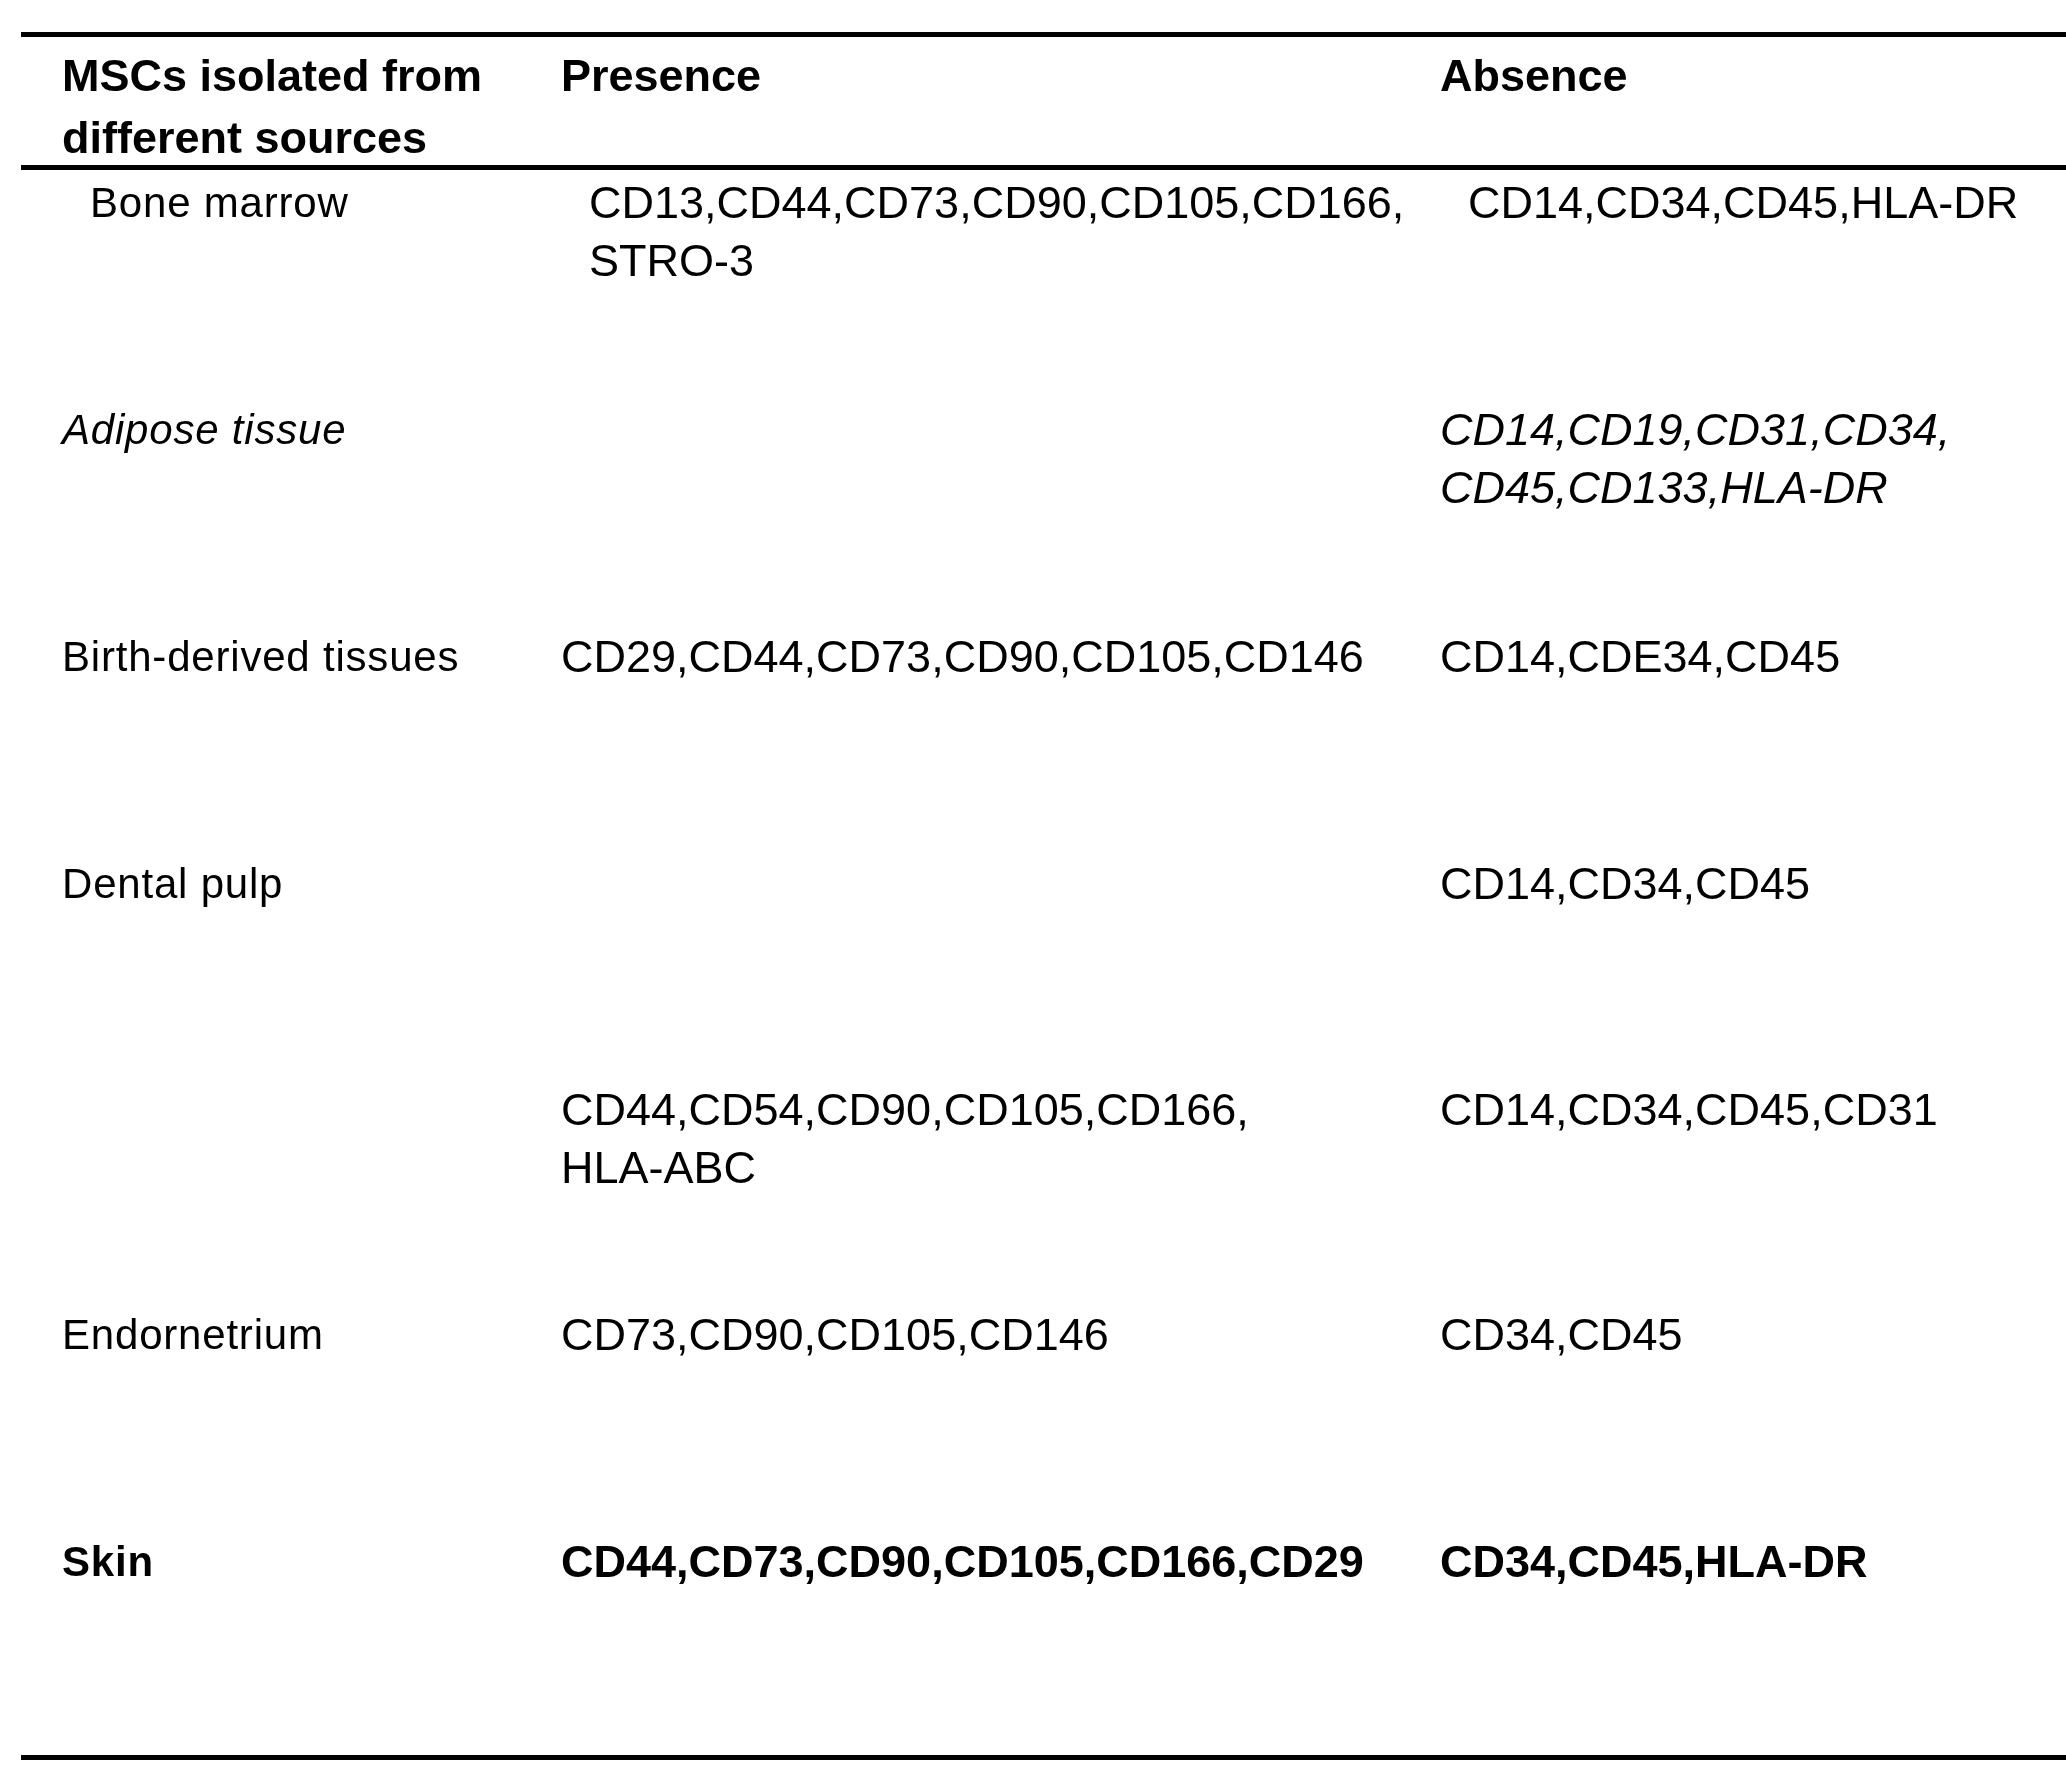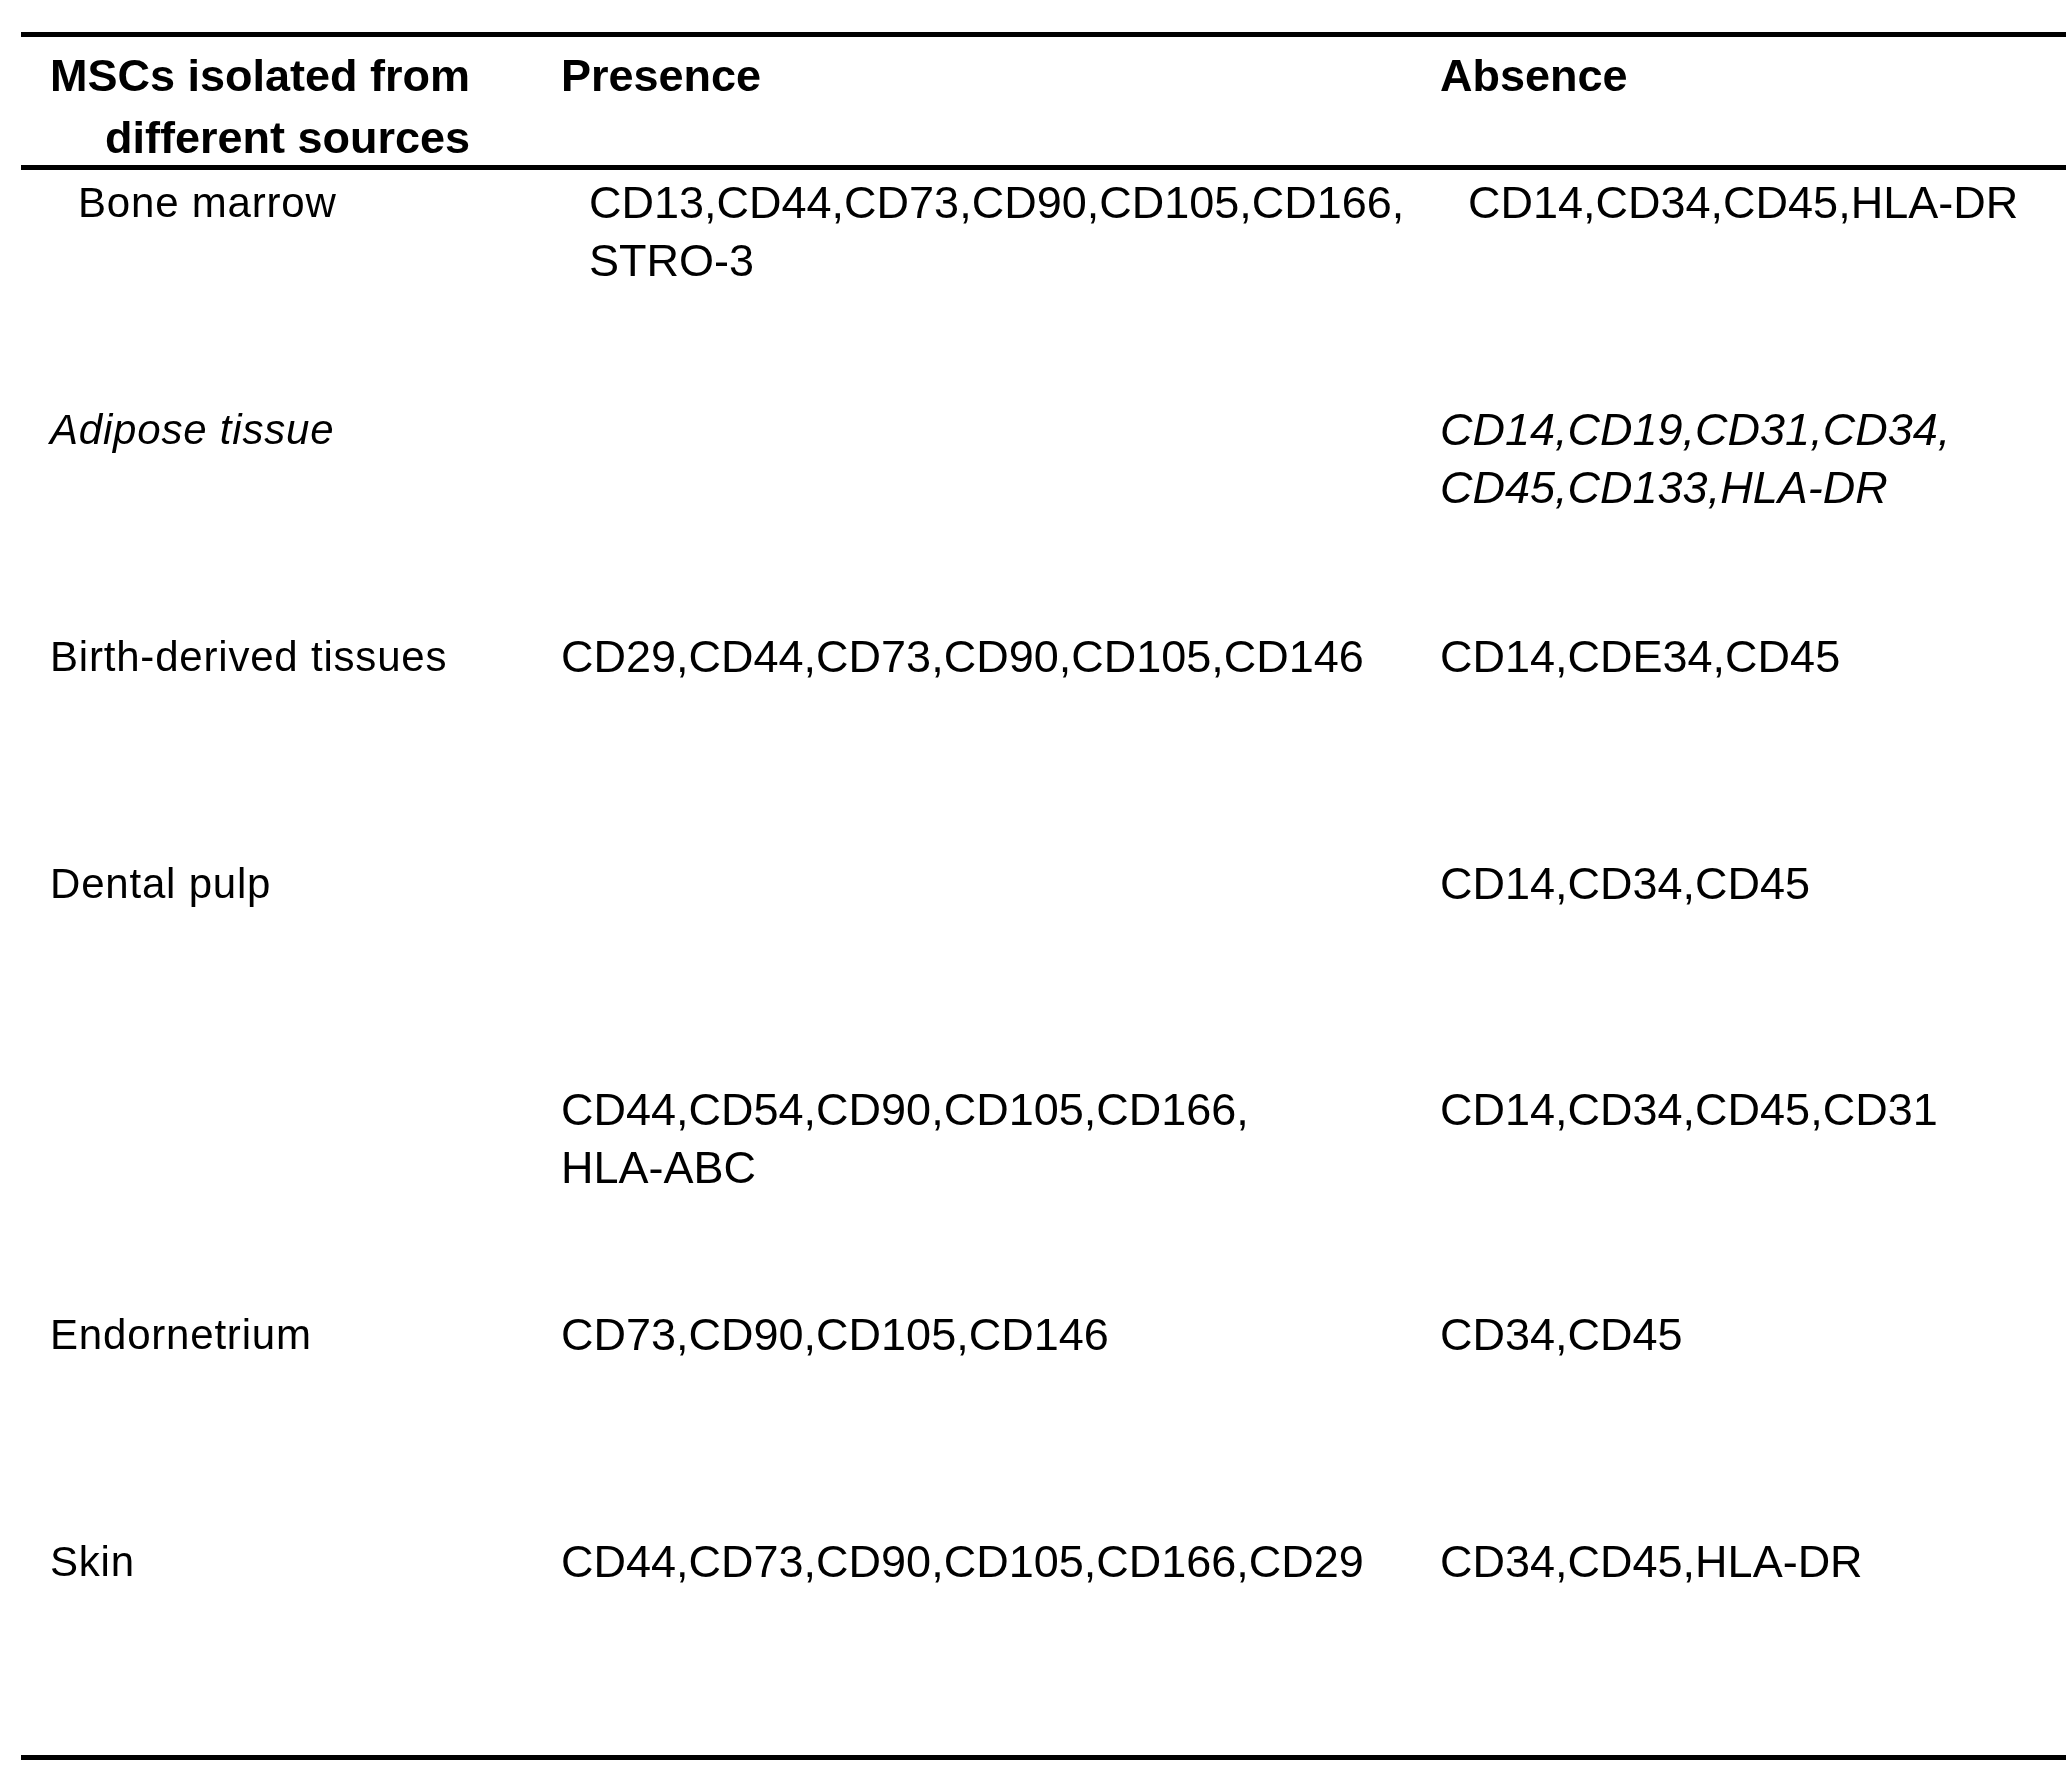--- a/index.html
+++ b/index.html
@@ -40,32 +40,32 @@
     font-size: 45px;
     line-height: 58px;
     white-space: pre;
   }
   .src {
     font-size: 42px;
     letter-spacing: 0.8px;
   }
 
   
-  .col-src  { left: 50px; text-align: right;  }
+  .col-src  { left: 62px;  }
   .col-pres { left: 561px; }
   .col-abs  { left: 1440px; }
 
   
   .r0 { top: 174px; margin-left: 28px;  }
   .r1 { top: 401px; font-style: italic;  }
   .r2 { top: 628px; }
   .r3 { top: 855px; }
   .r4 { top: 1081px; }
   .r5 { top: 1306px; }
-  .r6 { top: 1533px; }
+  .r6 { top: 1533px; font-weight: bold; }
 </style>
 </head>
 <body>
 
 <div id="figure">
 
   <div class="rule rule-top"></div>
 
   <div class="hcell col-src">MSCs isolated from
 different sources</div>

